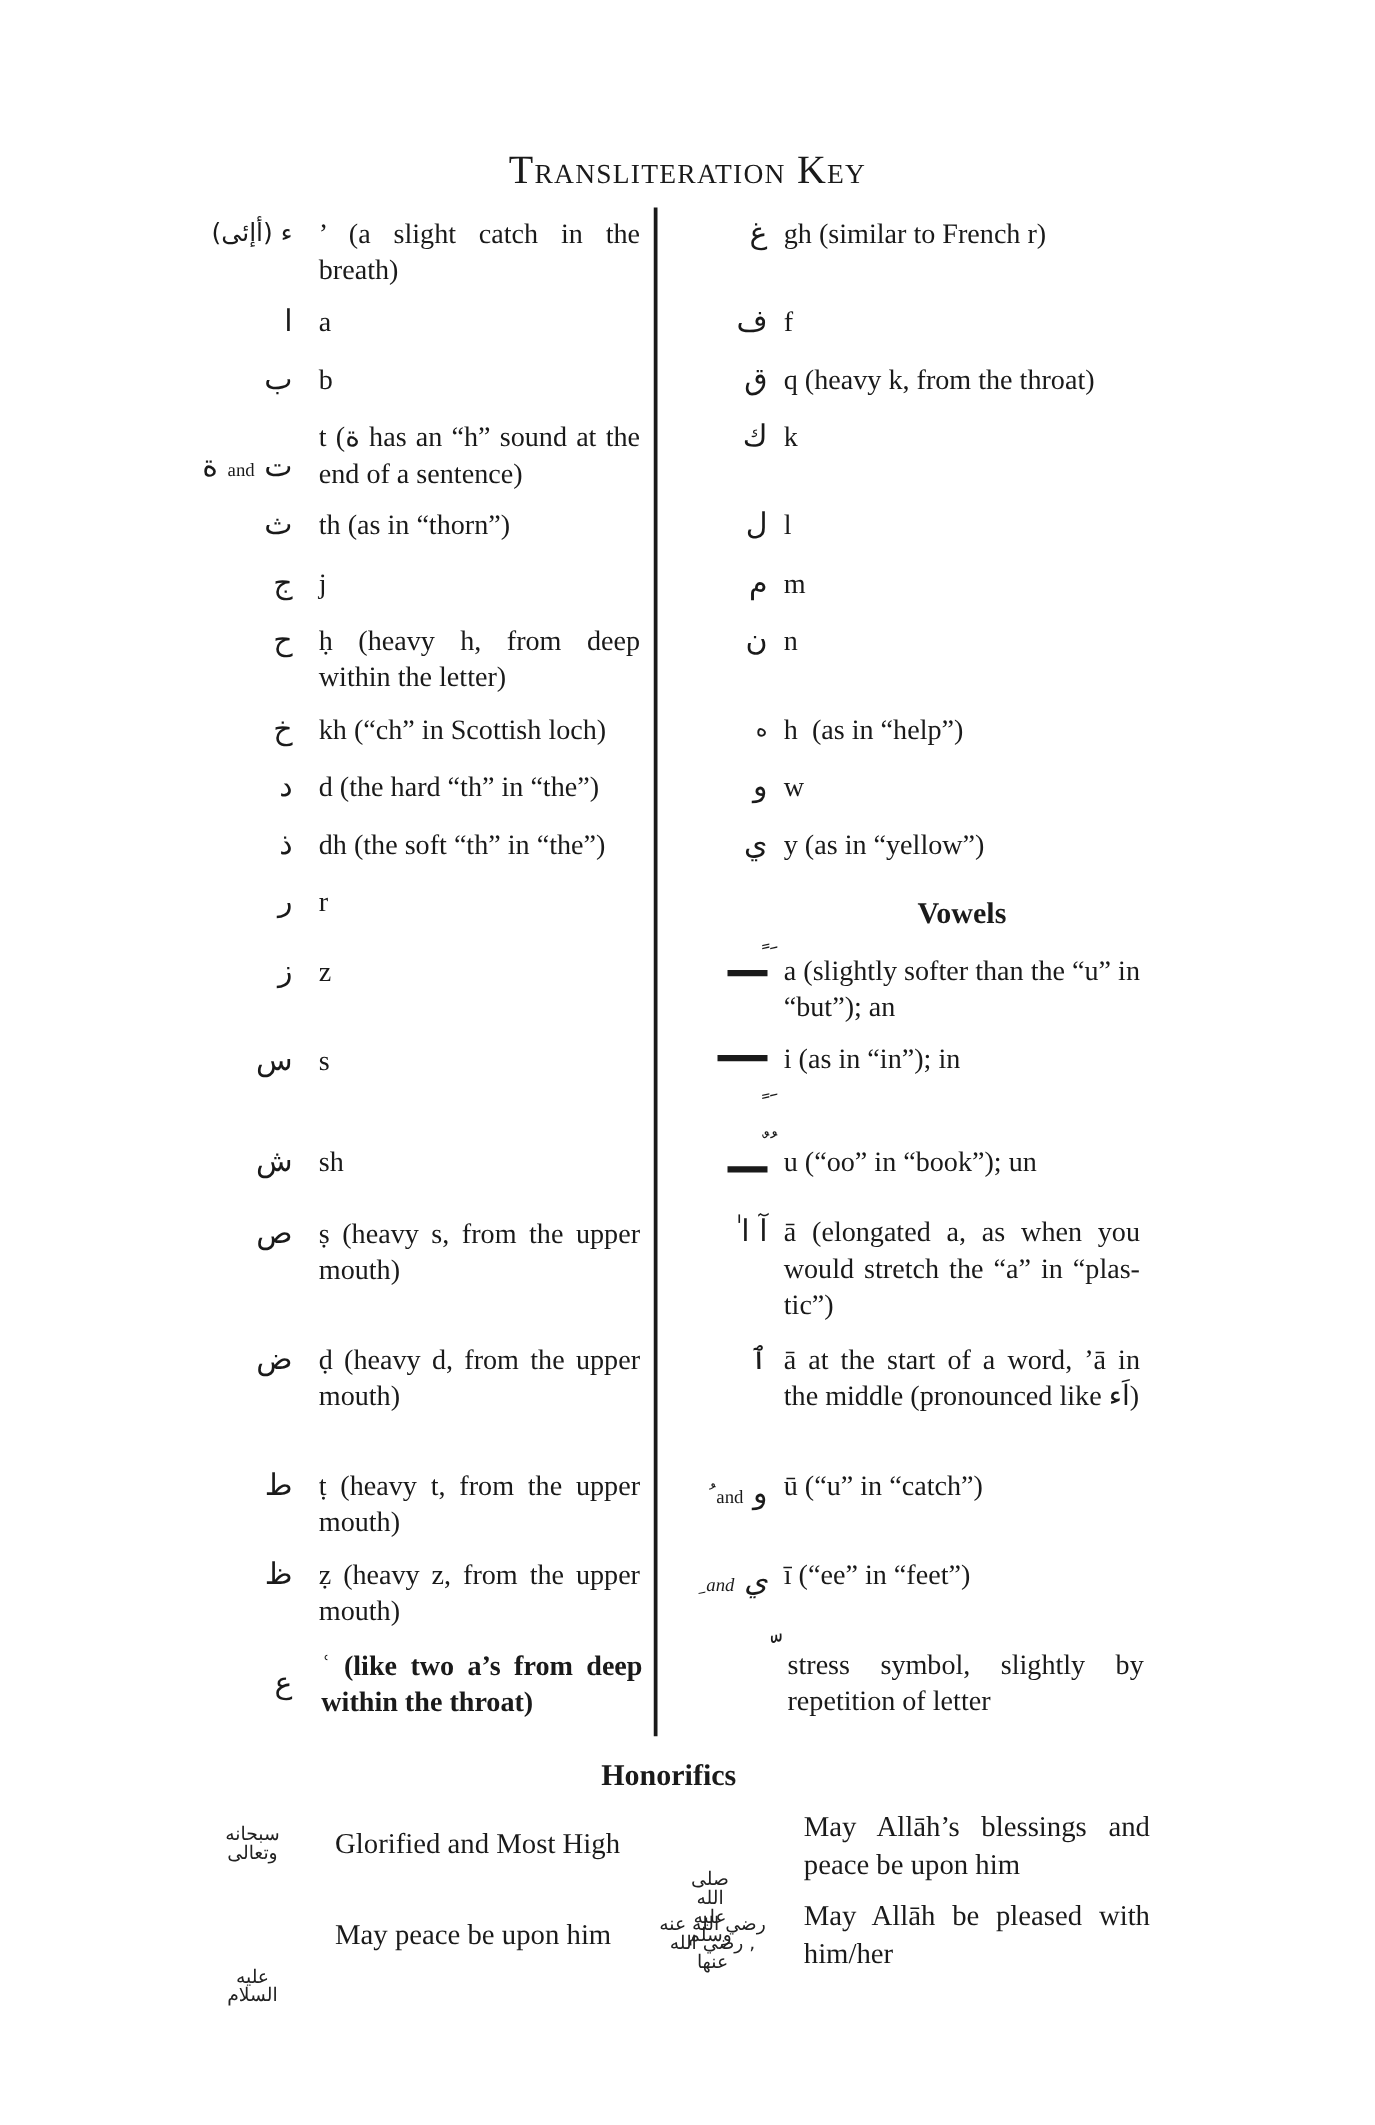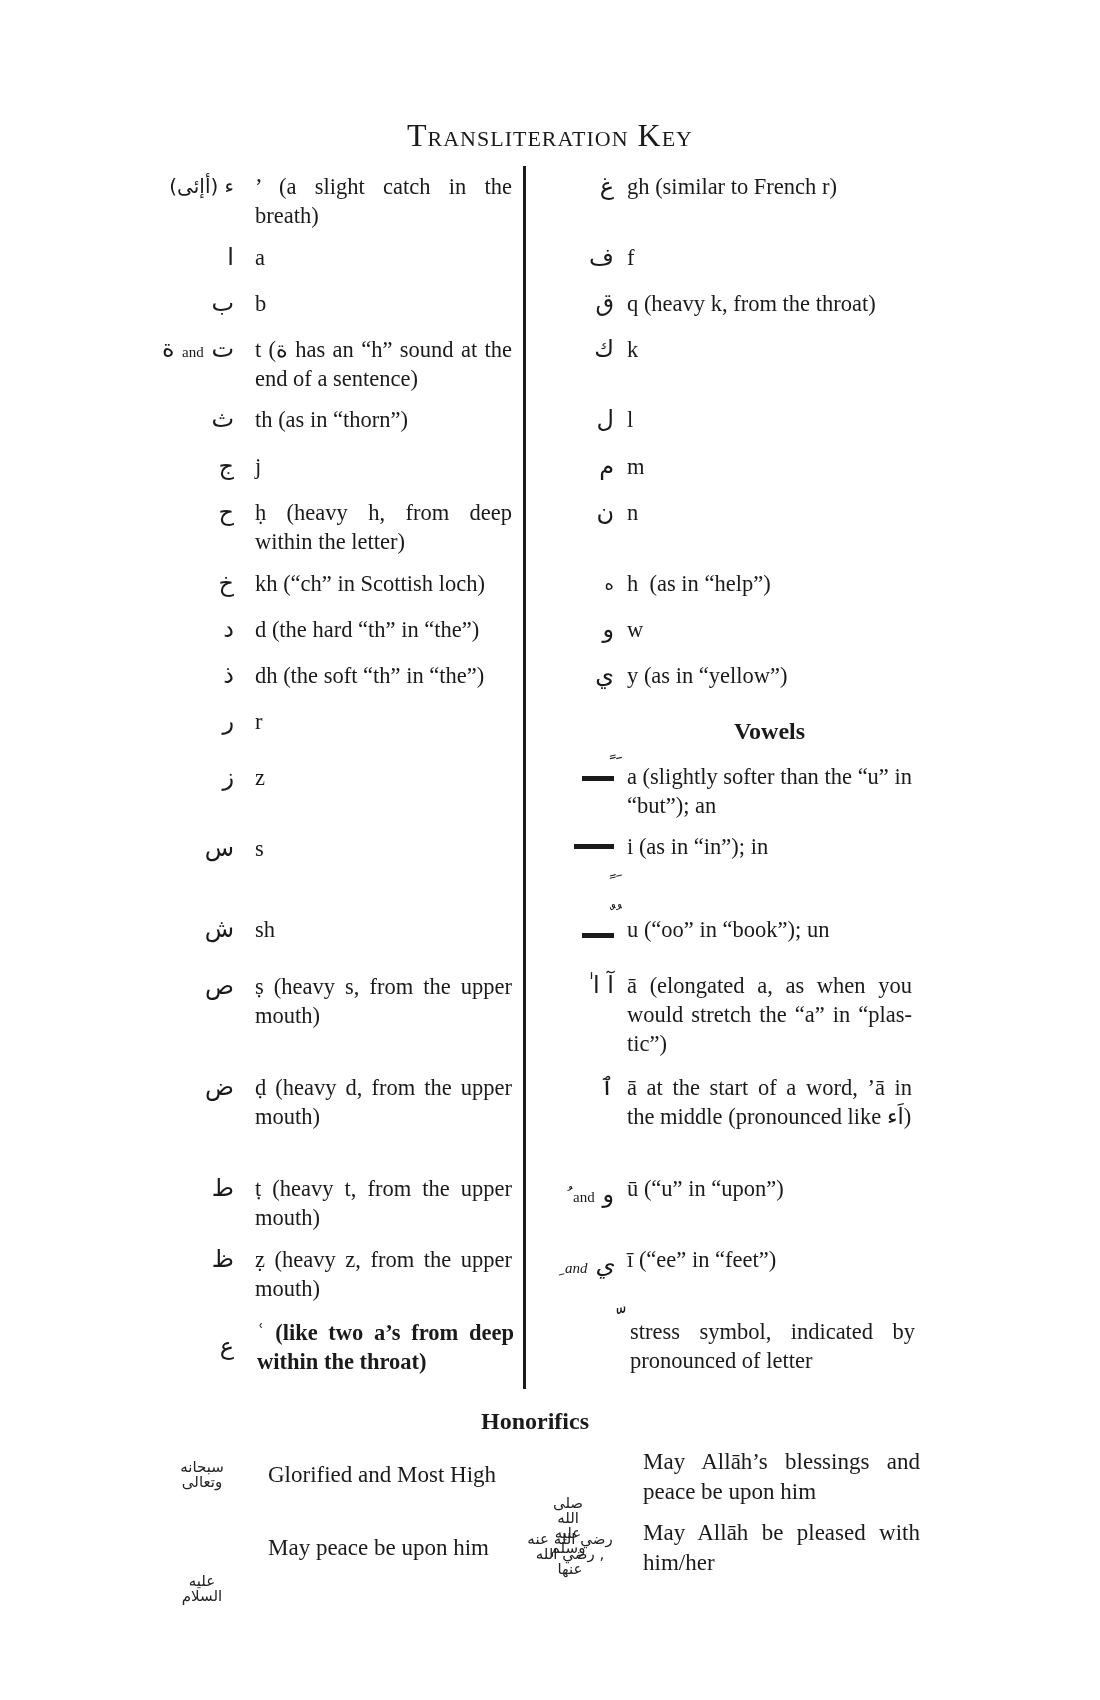--- a/index.html
+++ b/index.html
@@ -37,21 +37,21 @@
     </div>
     <div class="row" style="top:243px;">
       <span class="ar ar-l">ا</span>
       <span class="desc-l">a</span>
     </div>
     <div class="row" style="top:289px;">
       <span class="ar ar-l">ب</span>
       <span class="desc-l">b</span>
     </div>
     <div class="row" style="top:335px;">
-      <span class="ar ar-l" style="direction:ltr;">
+      <span class="ar ar-l" style="direction:ltr;margin-top:24px;">
         <span>ت</span>
         <span class="small-and">and</span>
         <span>ة</span>
       </span>
       <span class="desc-l">t (ة has an “h” sound at the end of a sentence)</span>
     </div>
     <div class="row" style="top:405px;">
       <span class="ar ar-l">ث</span>
       <span class="desc-l">th (as in “thorn”)</span>
     </div>
@@ -190,35 +190,35 @@
       <span class="ar ar-r">ٱ</span>
       <span class="desc-r">ā at the start of a word, ’ā in the middle (pronounced like اَء)</span>
     </div>
 
     <div class="row" style="top:1174px;">
       <span class="ar ar-r" style="direction:ltr;top:6px;">
         <span>و</span>
         <span class="small-and">and</span>
         <span style="font-size:18px;">ُ</span>
       </span>
-      <span class="desc-r">ū (“u” in “upon”)</span>
+      <span class="desc-r">ū (“u” in “catch”)</span>
     </div>
 
     <div class="row" style="top:1245px;">
       <span class="ar ar-r" style="direction:ltr;top:6px;font-style:italic;">
         <span>ي</span>
         <span class="small-and">and</span>
         <span style="font-size:18px;">ِ</span>
       </span>
       <span class="desc-r">ī (“ee” in “feet”)</span>
     </div>
 
     <div class="row" style="top:1317px;">
       <span class="ar ar-r" style="top:-10px;font-size:28px;">ّ</span>
-      <span class="desc-r" style="left:630px;">stress symbol, indicated by pronounced of letter</span>
+      <span class="desc-r" style="left:630px;">stress symbol, slightly by repetition of letter</span>
     </div>
   </div>
 
   <div>
     <div class="subhead" style="left:0; width:1070px; top:1408px;">Honorifics</div>
 
     <div>
       <span class="hon-glyph" style="left:178px; top:1460px; width:48px;">سبحانه وتعالى</span>
       <span class="hon-text" style="left:268px; top:1460px;">Glorified and Most High</span>
       <span class="hon-glyph" style="left:544px; top:1460px; width:48px;margin-top:36px;">صلى الله عليه وسلم</span>

